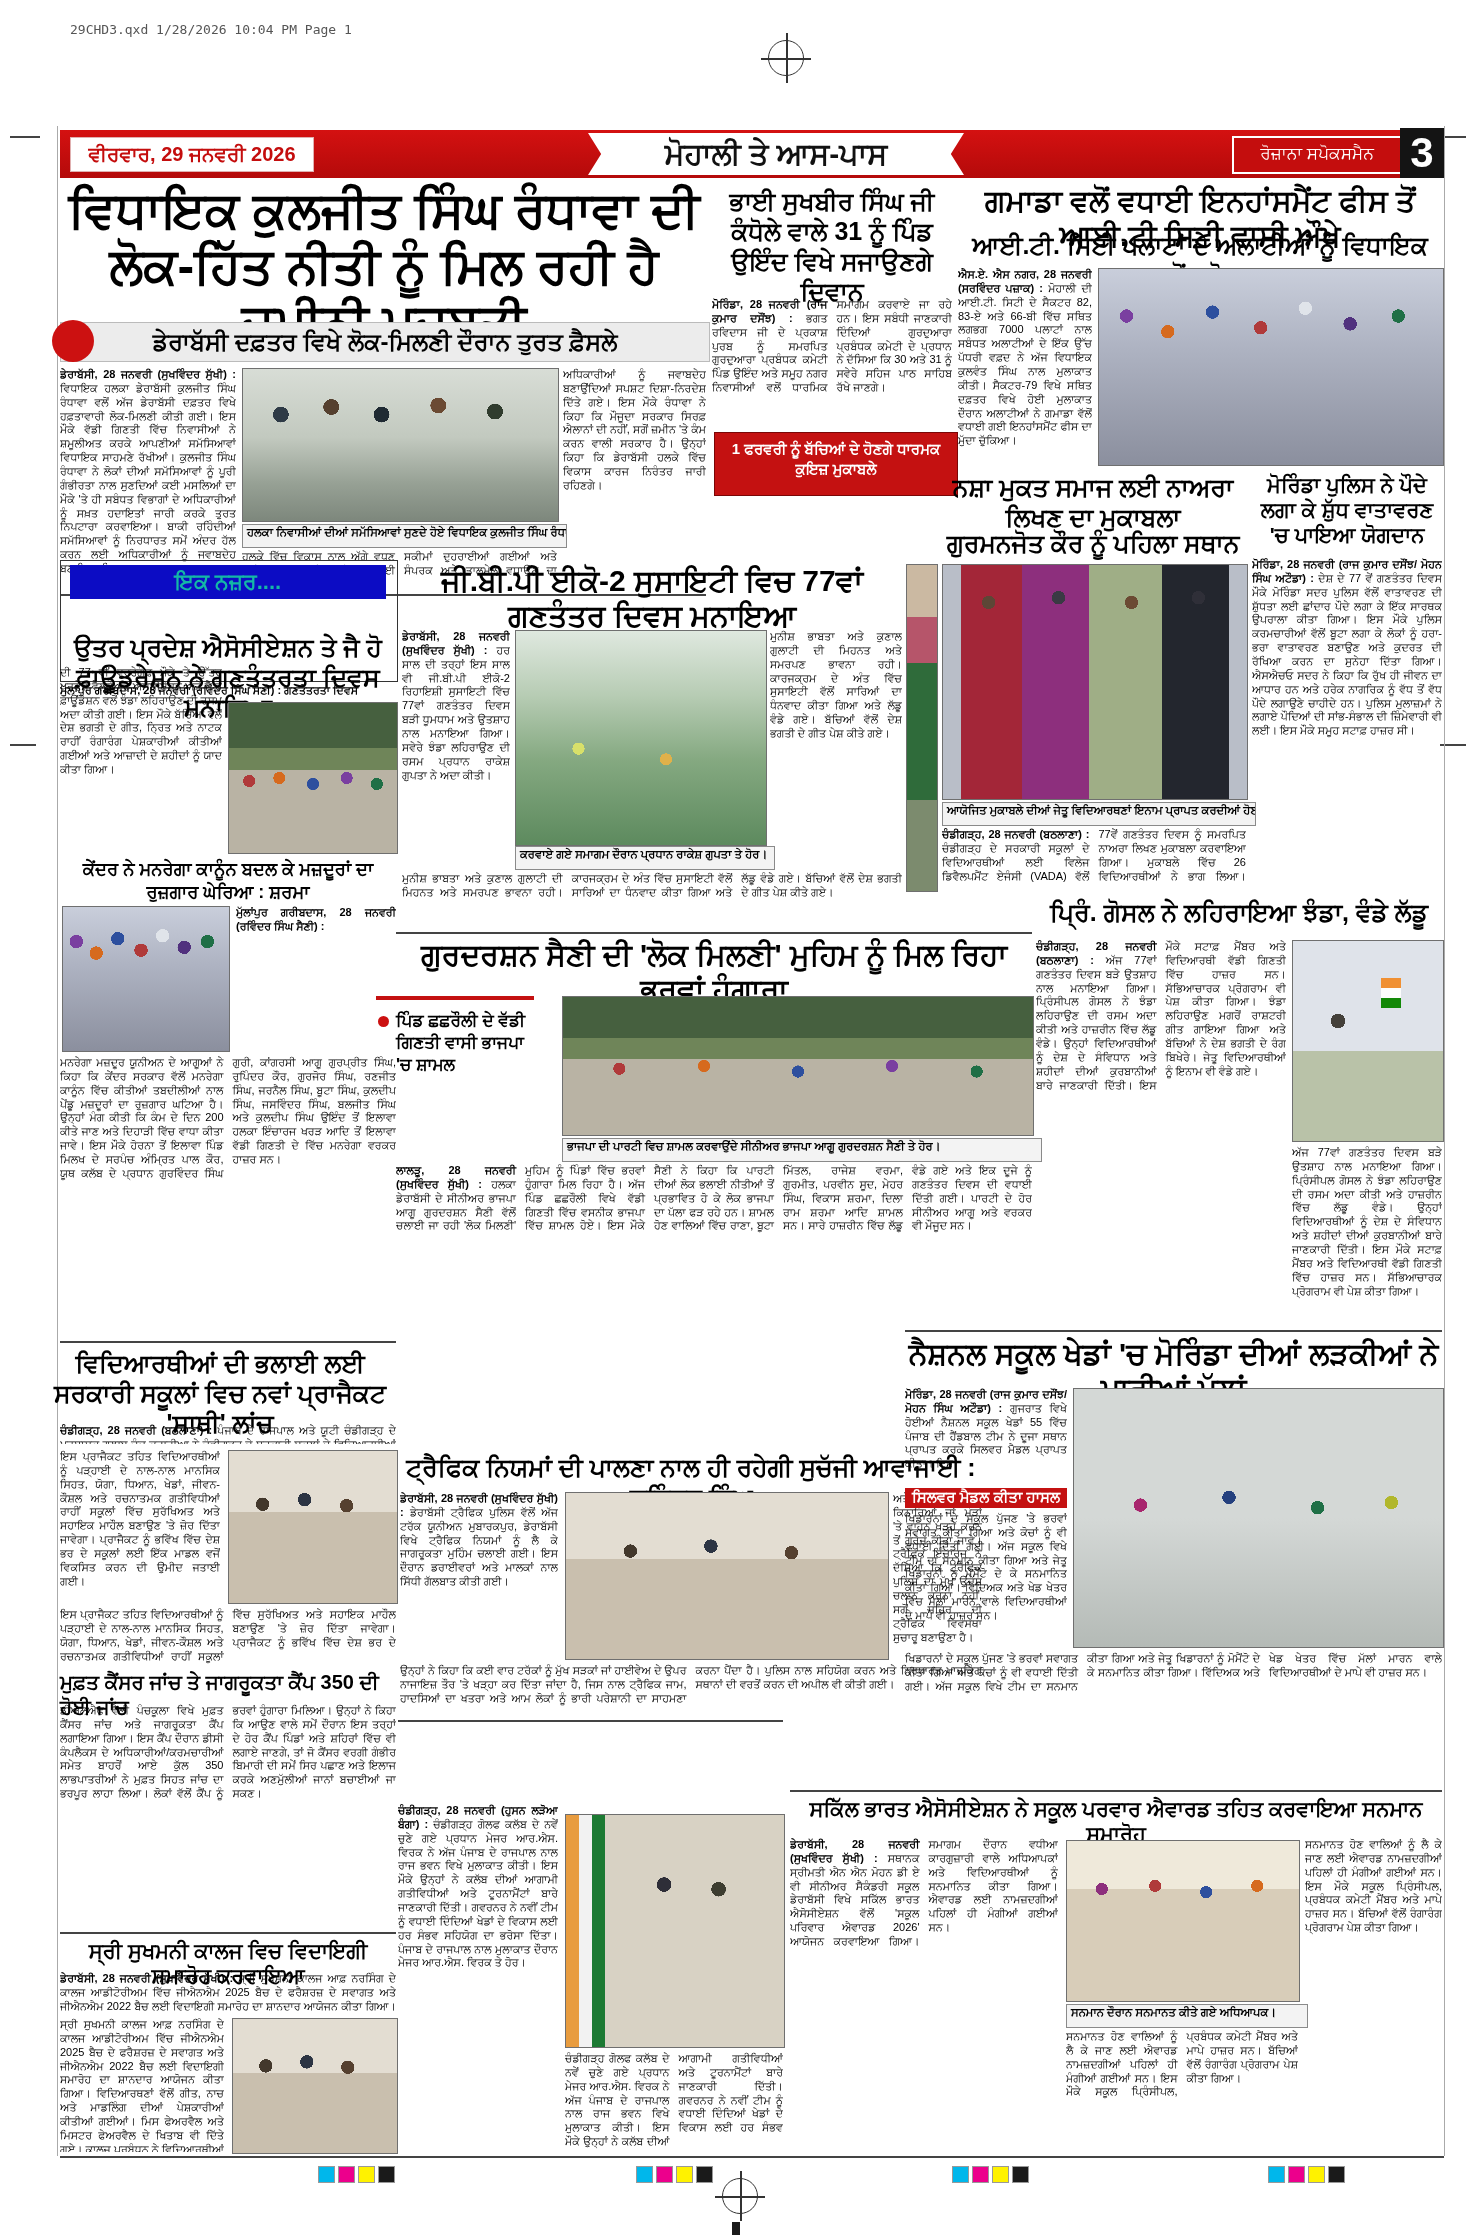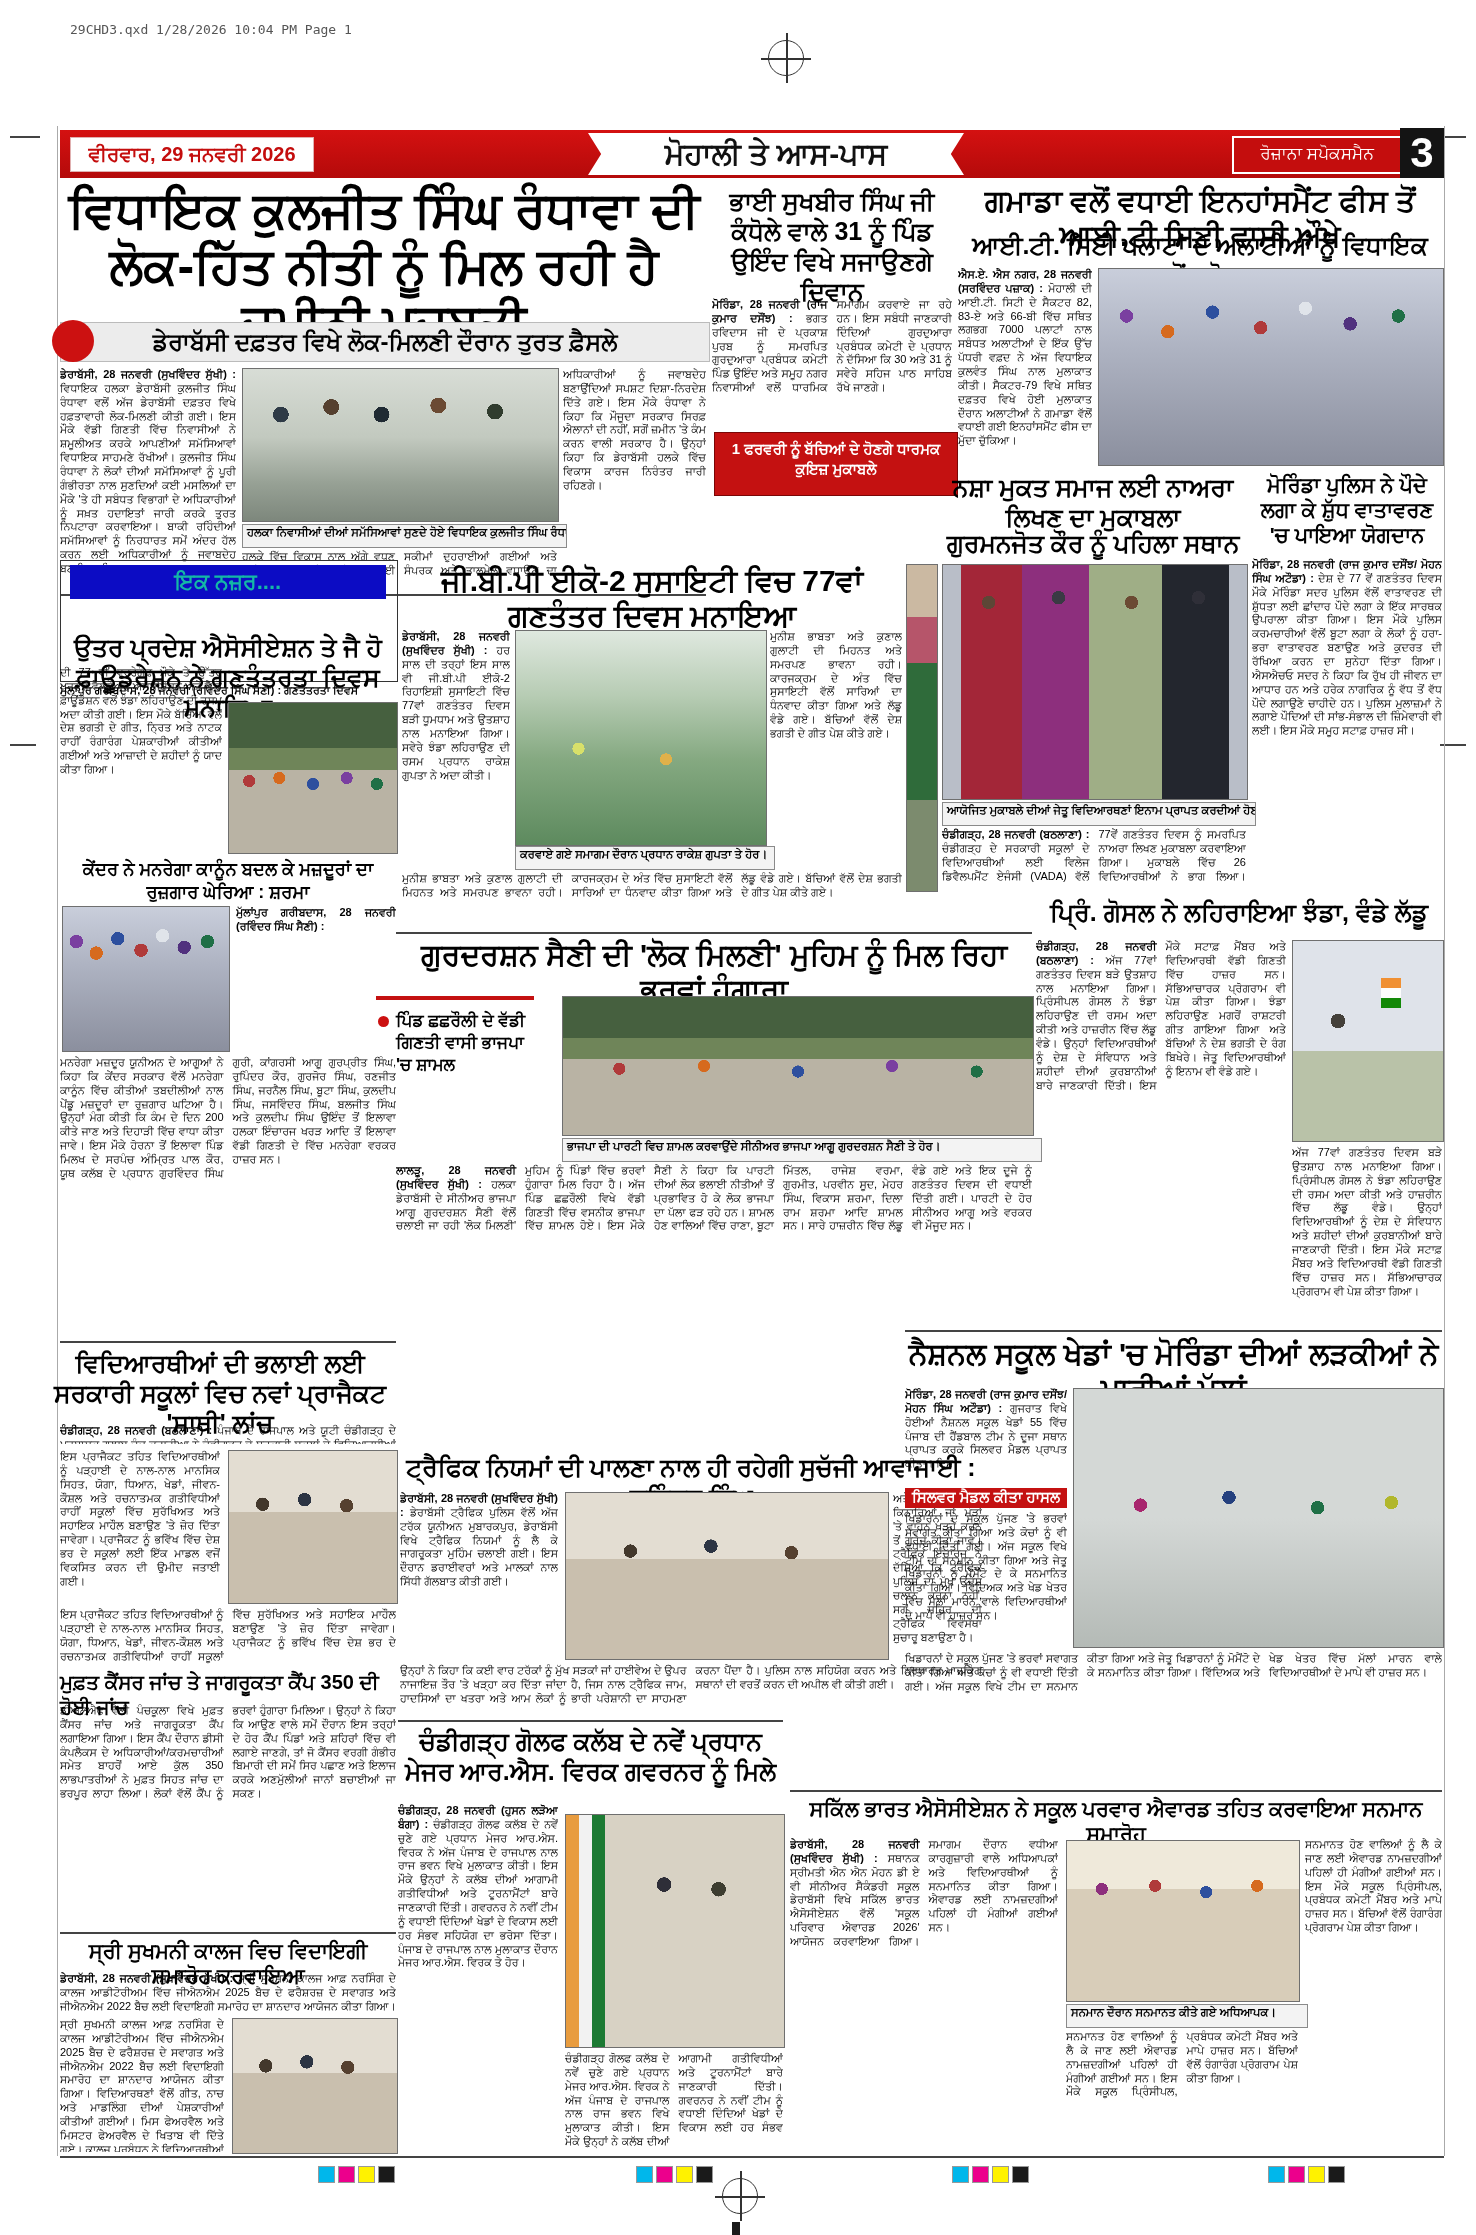--- a/index.html
+++ b/index.html
@@ -210,21 +210,20 @@
   <div class="abs bt" style="left:60px;top:2018px;width:164px;height:134px;">ਸ੍ਰੀ ਸੁਖਮਨੀ ਕਾਲਜ ਆਫ਼ ਨਰਸਿੰਗ ਦੇ ਕਾਲਜ ਆਡੀਟੋਰੀਅਮ ਵਿੱਚ ਜੀਐਨਐਮ 2025 ਬੈਚ ਦੇ ਫਰੈਸ਼ਰਜ਼ ਦੇ ਸਵਾਗਤ ਅਤੇ ਜੀਐਨਐਮ 2022 ਬੈਚ ਲਈ ਵਿਦਾਇਗੀ ਸਮਾਰੋਹ ਦਾ ਸ਼ਾਨਦਾਰ ਆਯੋਜਨ ਕੀਤਾ ਗਿਆ। ਵਿਦਿਆਰਥਣਾਂ ਵੱਲੋਂ ਗੀਤ, ਨਾਚ ਅਤੇ ਮਾਡਲਿੰਗ ਦੀਆਂ ਪੇਸ਼ਕਾਰੀਆਂ ਕੀਤੀਆਂ ਗਈਆਂ। ਮਿਸ ਫੇਅਰਵੈਲ ਅਤੇ ਮਿਸਟਰ ਫੇਅਰਵੈਲ ਦੇ ਖਿਤਾਬ ਵੀ ਦਿੱਤੇ ਗਏ। ਕਾਲਜ ਪ੍ਰਬੰਧਨ ਨੇ ਵਿਦਿਆਰਥੀਆਂ ਨੂੰ ਉੱਜਵਲ ਭਵਿੱਖ ਦੀਆਂ ਸ਼ੁਭਕਾਮਨਾਵਾਂ ਦਿੱਤੀਆਂ।</div>
   <div class="abs ph ph-room" style="left:232px;top:2018px;width:164px;height:134px;"></div>
 
   <div class="abs h-md" style="left:400px;top:1452px;width:582px;height:32px;">ਟ੍ਰੈਫਿਕ ਨਿਯਮਾਂ ਦੀ ਪਾਲਣਾ ਨਾਲ ਹੀ ਰਹੇਗੀ ਸੁਚੱਜੀ ਆਵਾਜਾਈ : ਸੁਰਿੰਦਰ ਸਿੰਘ</div>
   <div class="abs bt" style="left:400px;top:1492px;width:158px;height:168px;"><b>ਡੇਰਾਬੱਸੀ, 28 ਜਨਵਰੀ (ਸੁਖਵਿੰਦਰ ਸੁੱਖੀ) :</b> <span>ਡੇਰਾਬੱਸੀ ਟ੍ਰੈਫਿਕ ਪੁਲਿਸ ਵੱਲੋਂ ਅੱਜ ਟਰੱਕ ਯੂਨੀਅਨ ਮੁਬਾਰਕਪੁਰ, ਡੇਰਾਬੱਸੀ ਵਿਖੇ ਟ੍ਰੈਫਿਕ ਨਿਯਮਾਂ ਨੂੰ ਲੈ ਕੇ ਜਾਗਰੂਕਤਾ ਮੁਹਿੰਮ ਚਲਾਈ ਗਈ। ਇਸ ਦੌਰਾਨ ਡਰਾਈਵਰਾਂ ਅਤੇ ਮਾਲਕਾਂ ਨਾਲ ਸਿੱਧੀ ਗੱਲਬਾਤ ਕੀਤੀ ਗਈ।</span></div>
   <div class="abs ph ph-room" style="left:565px;top:1492px;width:322px;height:166px;"></div>
   <div class="abs bt" style="left:893px;top:1492px;width:89px;height:168px;">ਅਤੇ ਸੜਕਾਂ ਦੇ ਕਿਨਾਰਿਆਂ ਜਾਂ ਮੋੜਾਂ 'ਤੇ ਵਾਹਨ ਖੜ੍ਹੇ ਕਰਨ ਤੋਂ ਗੁਰੇਜ਼ ਕੀਤਾ ਜਾਵੇ। ਟ੍ਰੈਫਿਕ ਇੰਚਾਰਜ ਨੇ ਦੱਸਿਆ ਕਿ ਟ੍ਰੈਫਿਕ ਪੁਲਿਸ ਦਾ ਮੁੱਖ ਉਦੇਸ਼ ਚਲਾਨ ਕਰਨਾ ਨਹੀਂ, ਸਗੋਂ ਸ਼ਹਿਰ ਦੀ ਟ੍ਰੈਫਿਕ ਵਿਵਸਥਾ ਸੁਚਾਰੂ ਬਣਾਉਣਾ ਹੈ।</div>
   <div class="abs bt c2" style="left:400px;top:1664px;width:582px;height:52px;">ਉਨ੍ਹਾਂ ਨੇ ਕਿਹਾ ਕਿ ਕਈ ਵਾਰ ਟਰੱਕਾਂ ਨੂੰ ਮੁੱਖ ਸੜਕਾਂ ਜਾਂ ਹਾਈਵੇਅ ਦੇ ਉਪਰ ਨਾਜਾਇਜ਼ ਤੌਰ 'ਤੇ ਖੜ੍ਹਾ ਕਰ ਦਿੱਤਾ ਜਾਂਦਾ ਹੈ, ਜਿਸ ਨਾਲ ਟ੍ਰੈਫਿਕ ਜਾਮ, ਹਾਦਸਿਆਂ ਦਾ ਖਤਰਾ ਅਤੇ ਆਮ ਲੋਕਾਂ ਨੂੰ ਭਾਰੀ ਪਰੇਸ਼ਾਨੀ ਦਾ ਸਾਹਮਣਾ ਕਰਨਾ ਪੈਂਦਾ ਹੈ। ਪੁਲਿਸ ਨਾਲ ਸਹਿਯੋਗ ਕਰਨ ਅਤੇ ਨਿਰਧਾਰਤ ਪਾਰਕਿੰਗ ਸਥਾਨਾਂ ਦੀ ਵਰਤੋਂ ਕਰਨ ਦੀ ਅਪੀਲ ਵੀ ਕੀਤੀ ਗਈ।</div>
 
   <div class="abs rule" style="left:398px;top:1720px;width:385px;height:1.5px;"></div>
-  <div class="abs h-md" style="left:398px;top:1726px;width:385px;height:70px;">ਚੰਡੀਗੜ੍ਹ ਗੋਲਫ ਕਲੱਬ ਦੇ ਨਵੇਂ ਪ੍ਰਧਾਨ ਮੇਜਰ ਆਰ.ਐਸ. ਵਿਰਕ ਗਵਰਨਰ ਨੂੰ ਮਿਲੇ</div>
   <div class="abs bt" style="left:398px;top:1804px;width:160px;height:348px;"><b>ਚੰਡੀਗੜ੍ਹ, 28 ਜਨਵਰੀ (ਹੁਸਨ ਲੜੋਆ ਬੰਗਾ) :</b> <span>ਚੰਡੀਗੜ੍ਹ ਗੋਲਫ ਕਲੱਬ ਦੇ ਨਵੇਂ ਚੁਣੇ ਗਏ ਪ੍ਰਧਾਨ ਮੇਜਰ ਆਰ.ਐਸ. ਵਿਰਕ ਨੇ ਅੱਜ ਪੰਜਾਬ ਦੇ ਰਾਜਪਾਲ ਨਾਲ ਰਾਜ ਭਵਨ ਵਿਖੇ ਮੁਲਾਕਾਤ ਕੀਤੀ। ਇਸ ਮੌਕੇ ਉਨ੍ਹਾਂ ਨੇ ਕਲੱਬ ਦੀਆਂ ਆਗਾਮੀ ਗਤੀਵਿਧੀਆਂ ਅਤੇ ਟੂਰਨਾਮੈਂਟਾਂ ਬਾਰੇ ਜਾਣਕਾਰੀ ਦਿੱਤੀ। ਗਵਰਨਰ ਨੇ ਨਵੀਂ ਟੀਮ ਨੂੰ ਵਧਾਈ ਦਿੰਦਿਆਂ ਖੇਡਾਂ ਦੇ ਵਿਕਾਸ ਲਈ ਹਰ ਸੰਭਵ ਸਹਿਯੋਗ ਦਾ ਭਰੋਸਾ ਦਿੱਤਾ।</span> <span>ਪੰਜਾਬ ਦੇ ਰਾਜਪਾਲ ਨਾਲ ਮੁਲਾਕਾਤ ਦੌਰਾਨ ਮੇਜਰ ਆਰ.ਐਸ. ਵਿਰਕ ਤੇ ਹੋਰ।</span></div>
   <div class="abs ph ph-golfpic" style="left:565px;top:1814px;width:218px;height:232px;"></div>
   <div class="abs bt c2" style="left:565px;top:2052px;width:218px;height:100px;">ਚੰਡੀਗੜ੍ਹ ਗੋਲਫ ਕਲੱਬ ਦੇ ਨਵੇਂ ਚੁਣੇ ਗਏ ਪ੍ਰਧਾਨ ਮੇਜਰ ਆਰ.ਐਸ. ਵਿਰਕ ਨੇ ਅੱਜ ਪੰਜਾਬ ਦੇ ਰਾਜਪਾਲ ਨਾਲ ਰਾਜ ਭਵਨ ਵਿਖੇ ਮੁਲਾਕਾਤ ਕੀਤੀ। ਇਸ ਮੌਕੇ ਉਨ੍ਹਾਂ ਨੇ ਕਲੱਬ ਦੀਆਂ ਆਗਾਮੀ ਗਤੀਵਿਧੀਆਂ ਅਤੇ ਟੂਰਨਾਮੈਂਟਾਂ ਬਾਰੇ ਜਾਣਕਾਰੀ ਦਿੱਤੀ। ਗਵਰਨਰ ਨੇ ਨਵੀਂ ਟੀਮ ਨੂੰ ਵਧਾਈ ਦਿੰਦਿਆਂ ਖੇਡਾਂ ਦੇ ਵਿਕਾਸ ਲਈ ਹਰ ਸੰਭਵ ਸਹਿਯੋਗ ਦਾ ਭਰੋਸਾ ਦਿੱਤਾ।</div>
 
   <div class="abs rule" style="left:905px;top:1330px;width:537px;height:1.5px;"></div>
   <div class="abs h-lg" style="left:905px;top:1337px;width:537px;height:44px;">ਨੈਸ਼ਨਲ ਸਕੂਲ ਖੇਡਾਂ 'ਚ ਮੋਰਿੰਡਾ ਦੀਆਂ ਲੜਕੀਆਂ ਨੇ ਮਾਰੀਆਂ ਮੱਲਾਂ</div>
   <div class="abs bt" style="left:905px;top:1388px;width:162px;height:98px;"><b>ਮੋਰਿੰਡਾ, 28 ਜਨਵਰੀ (ਰਾਜ ਕੁਮਾਰ ਦਸੌਂਝ/ ਮੋਹਨ ਸਿੰਘ ਅਟੌਡਾ) :</b> <span>ਗੁਜਰਾਤ ਵਿਖੇ ਹੋਈਆਂ ਨੈਸ਼ਨਲ ਸਕੂਲ ਖੇਡਾਂ 55 ਵਿੱਚ ਪੰਜਾਬ ਦੀ ਹੈਂਡਬਾਲ ਟੀਮ ਨੇ ਦੂਜਾ ਸਥਾਨ ਪ੍ਰਾਪਤ ਕਰਕੇ ਸਿਲਵਰ ਮੈਡਲ ਪ੍ਰਾਪਤ ਕੀਤਾ। ਇਸ</span></div>
   <div class="abs hl-red" style="left:905px;top:1488px;width:156px;height:20px;font-size:15px;text-align:center;">ਸਿਲਵਰ ਮੈਡਲ ਕੀਤਾ ਹਾਸਲ</div>
   <div class="abs bt" style="left:905px;top:1512px;width:162px;height:136px;">ਖਿਡਾਰਨਾਂ ਦੇ ਸਕੂਲ ਪੁੱਜਣ 'ਤੇ ਭਰਵਾਂ ਸਵਾਗਤ ਕੀਤਾ ਗਿਆ ਅਤੇ ਕੋਚਾਂ ਨੂੰ ਵੀ ਵਧਾਈ ਦਿੱਤੀ ਗਈ। ਅੱਜ ਸਕੂਲ ਵਿਖੇ ਟੀਮ ਦਾ ਸਨਮਾਨ ਕੀਤਾ ਗਿਆ ਅਤੇ ਜੇਤੂ ਖਿਡਾਰਨਾਂ ਨੂੰ ਮੋਮੈਂਟੋ ਦੇ ਕੇ ਸਨਮਾਨਿਤ ਕੀਤਾ ਗਿਆ। ਵਿੱਦਿਅਕ ਅਤੇ ਖੇਡ ਖੇਤਰ ਵਿੱਚ ਮੱਲਾਂ ਮਾਰਨ ਵਾਲੇ ਵਿਦਿਆਰਥੀਆਂ ਦੇ ਮਾਪੇ ਵੀ ਹਾਜ਼ਰ ਸਨ।</div>
   <div class="abs ph ph-fog" style="left:1073px;top:1388px;width:369px;height:258px;"></div>

